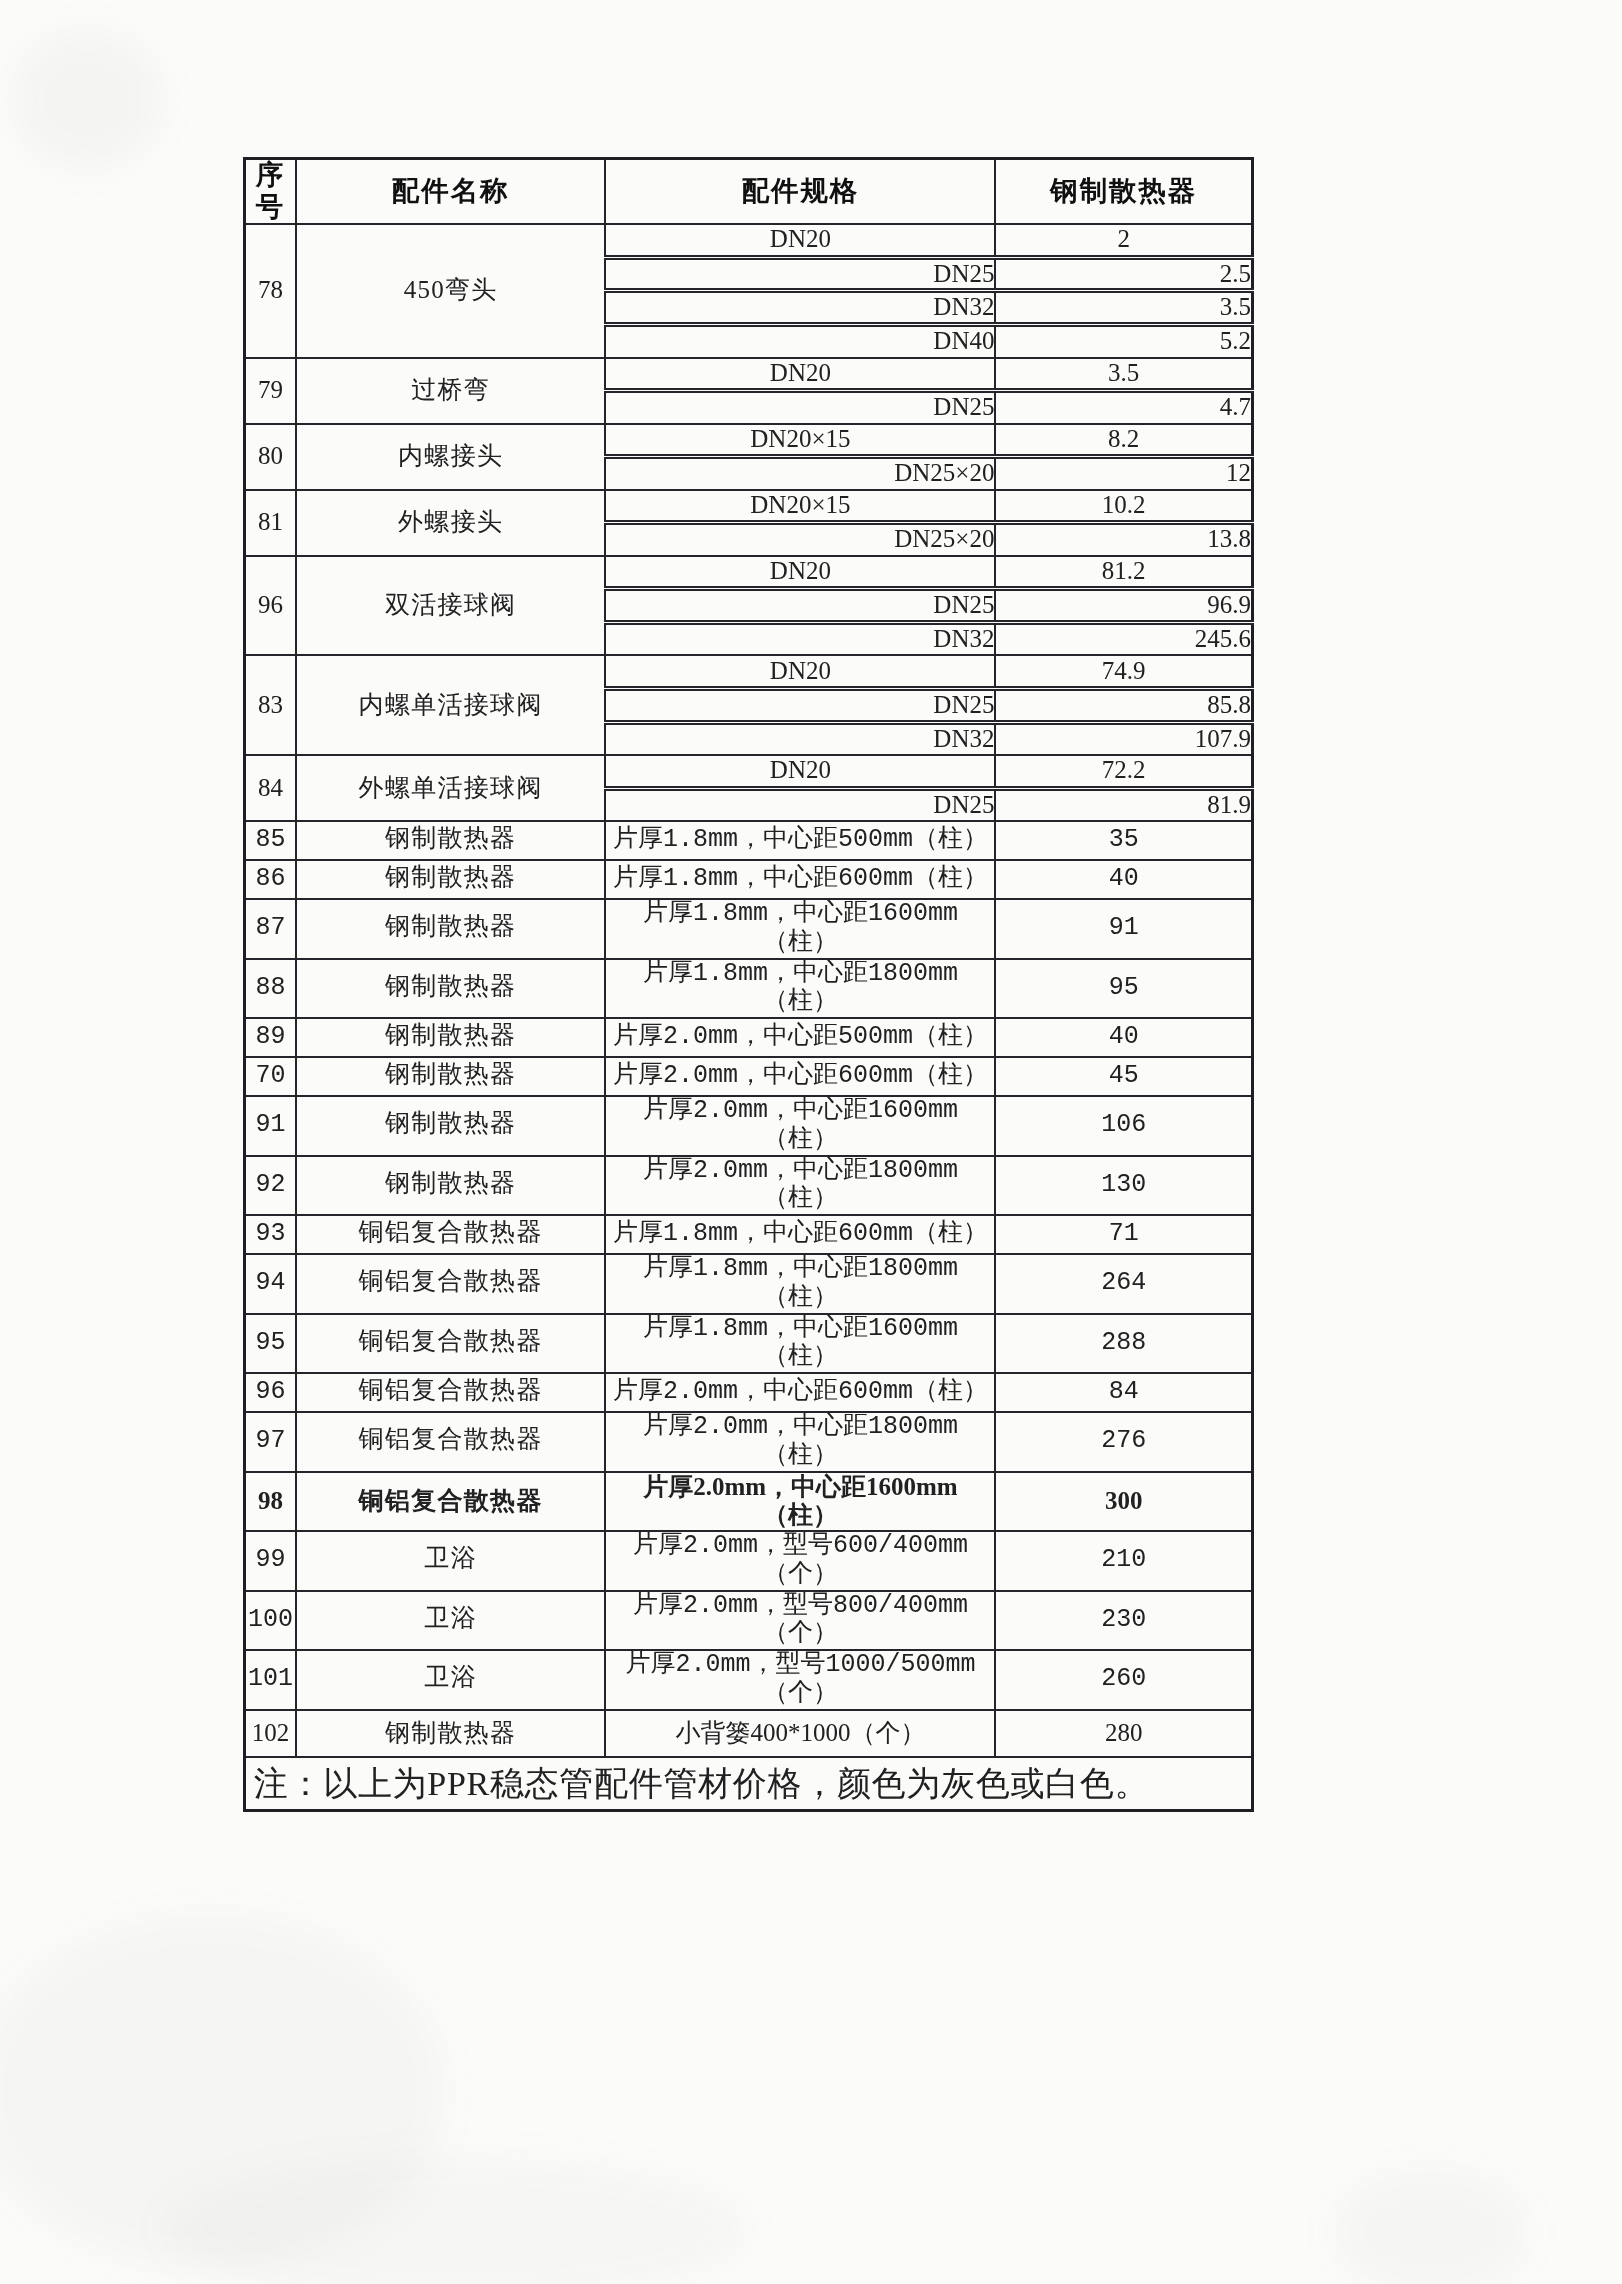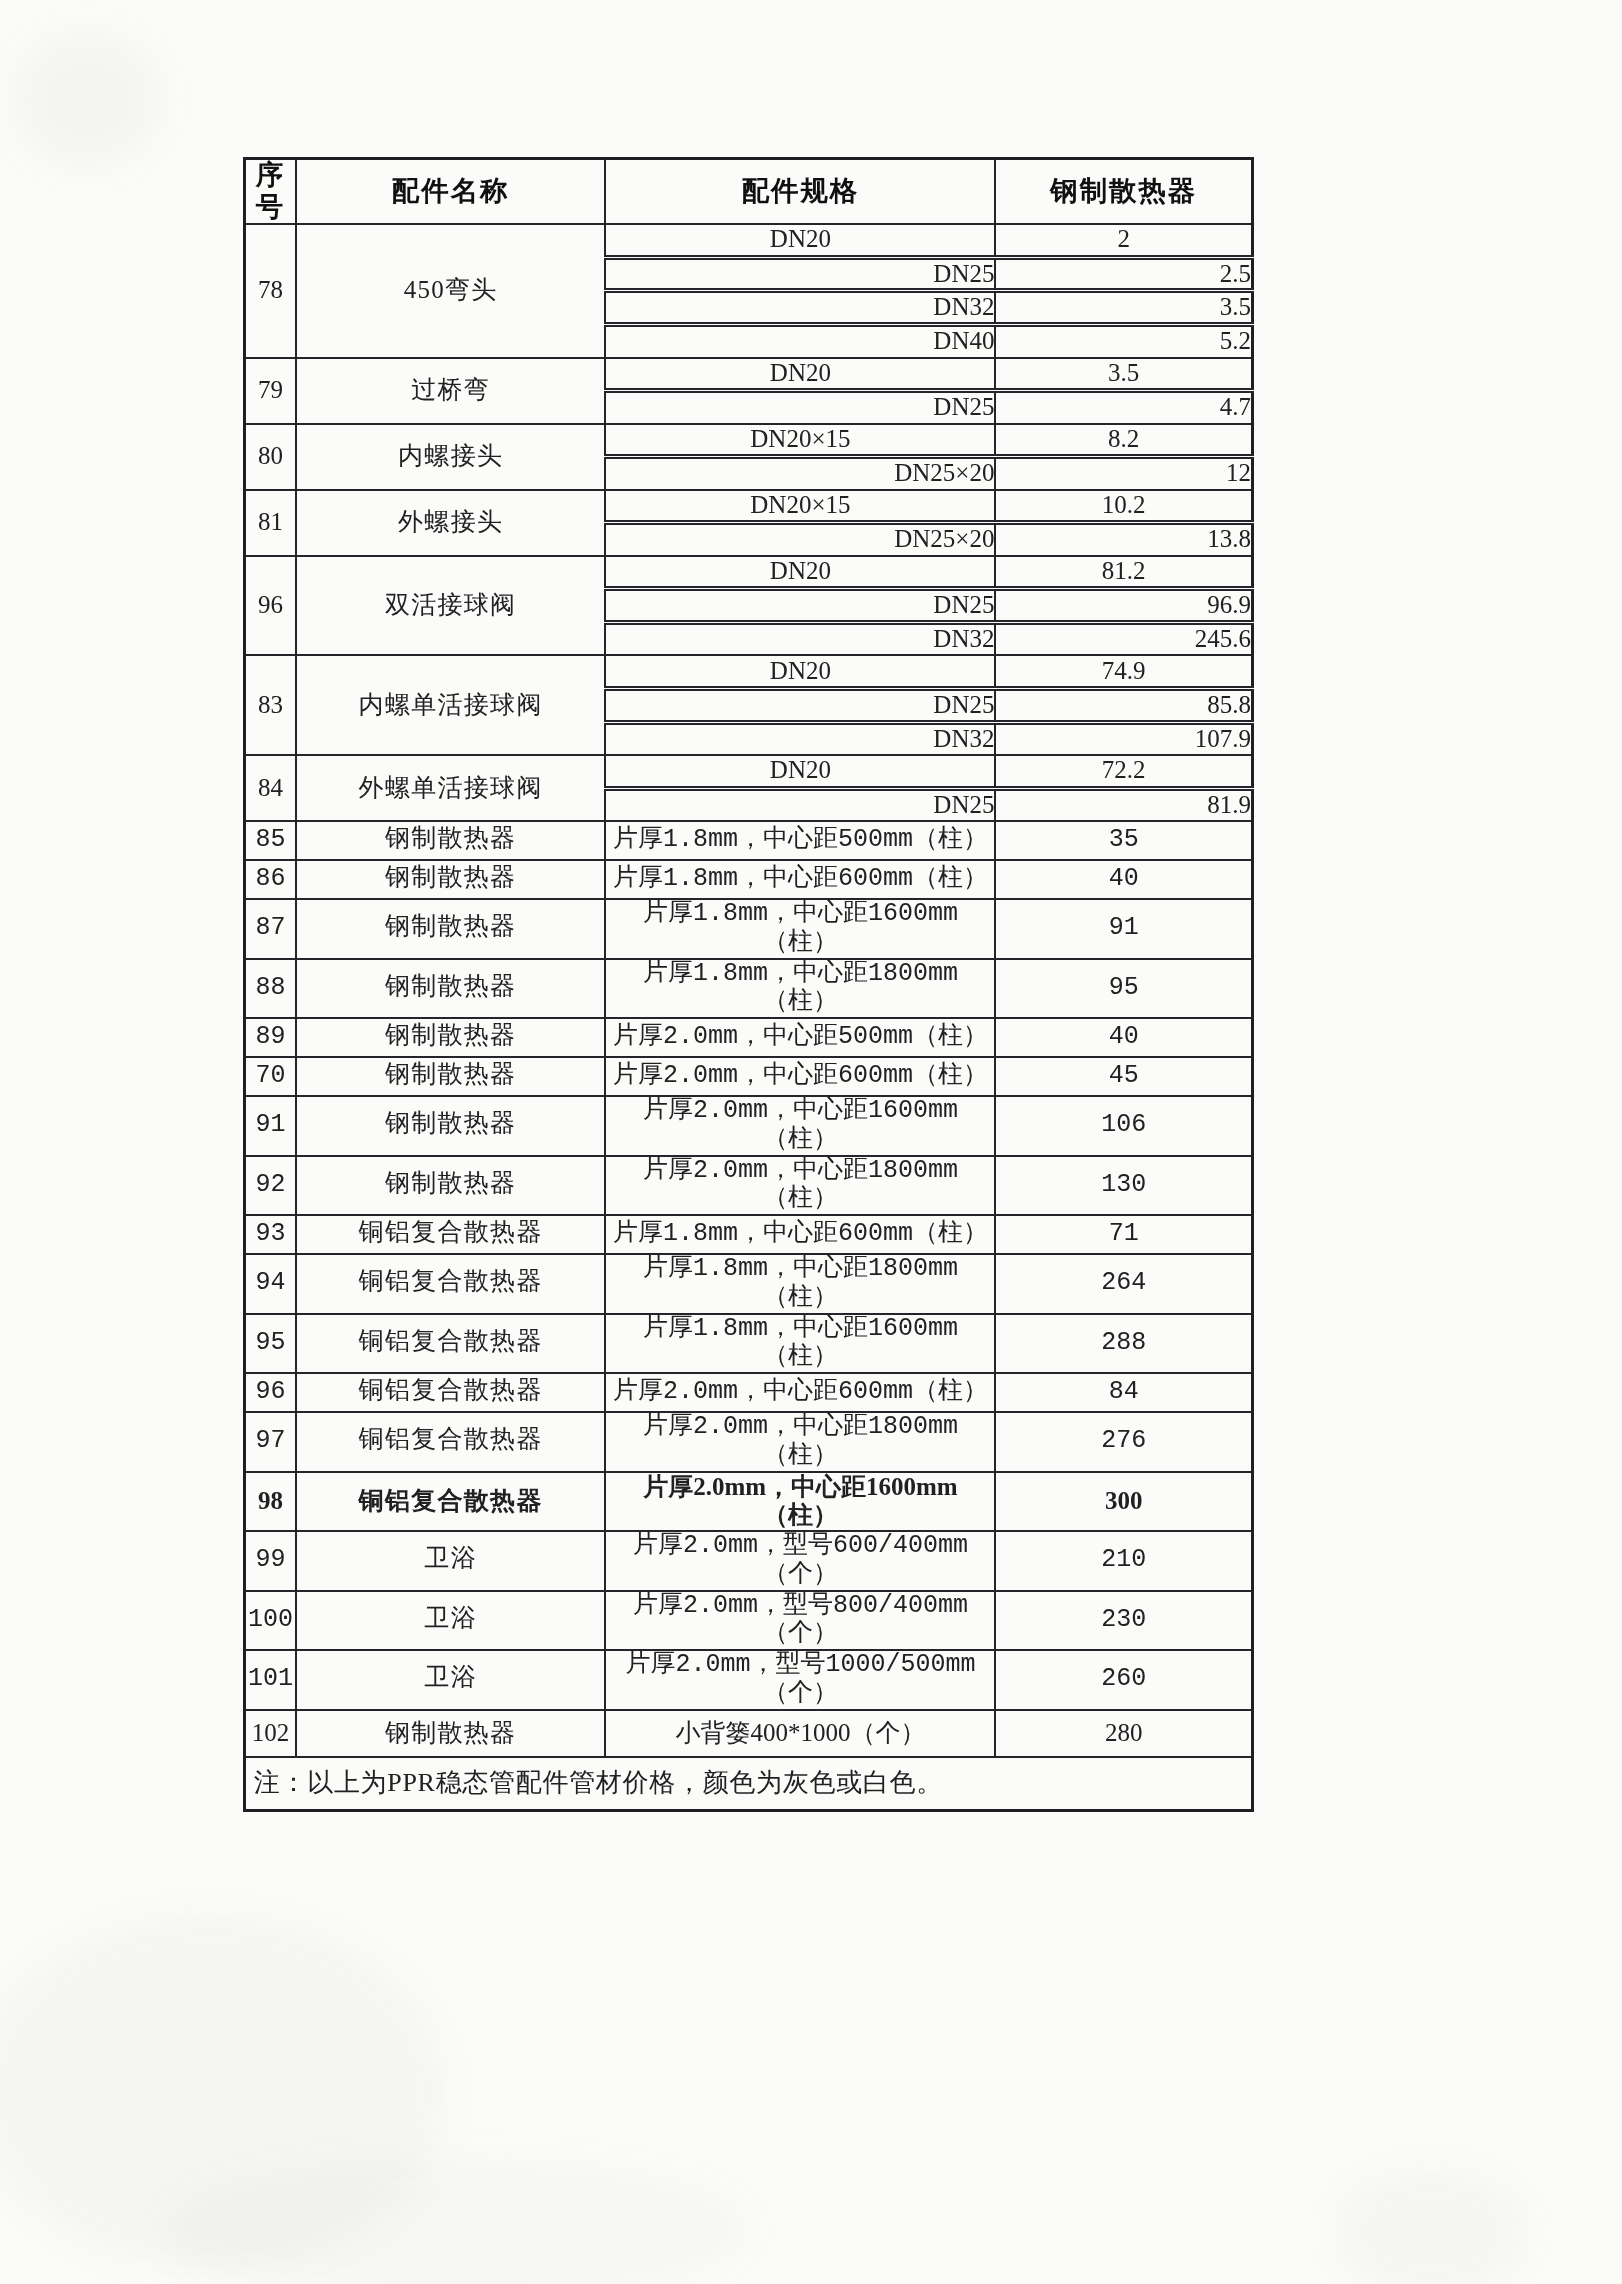--- a/index.html
+++ b/index.html
@@ -38,21 +38,21 @@
   }
   tr.sub{height:33px;}
   tr.single{height:39px;font-family:Liberation Mono, monospace;}
   tr.tall{height:58px;font-weight:bold;}
   tr.r102{height:47px;}
   tr.grp td{border-top-width:2.6px;}
   td.dsep{border-top:5.9px double #24252b;text-align:right;}
   td.name{letter-spacing:1.3px;}
   tr.note-row{height:54px;}
   tr.note-row td{
-    text-align:left;font-size:26px;padding:3.9px 6.5px 3.9px 7.8px;
+    text-align:left;font-size:34px;padding:3.9px 6.5px 3.9px 7.8px;
     border-top-width:2.6px;letter-spacing:0.7px;
   }
 </style>
 </head>
 <body>
 
 <div class="page">
   <div class="smudge tl"></div>
   <div class="smudge bl1"></div>
   <div class="smudge bl2"></div>

